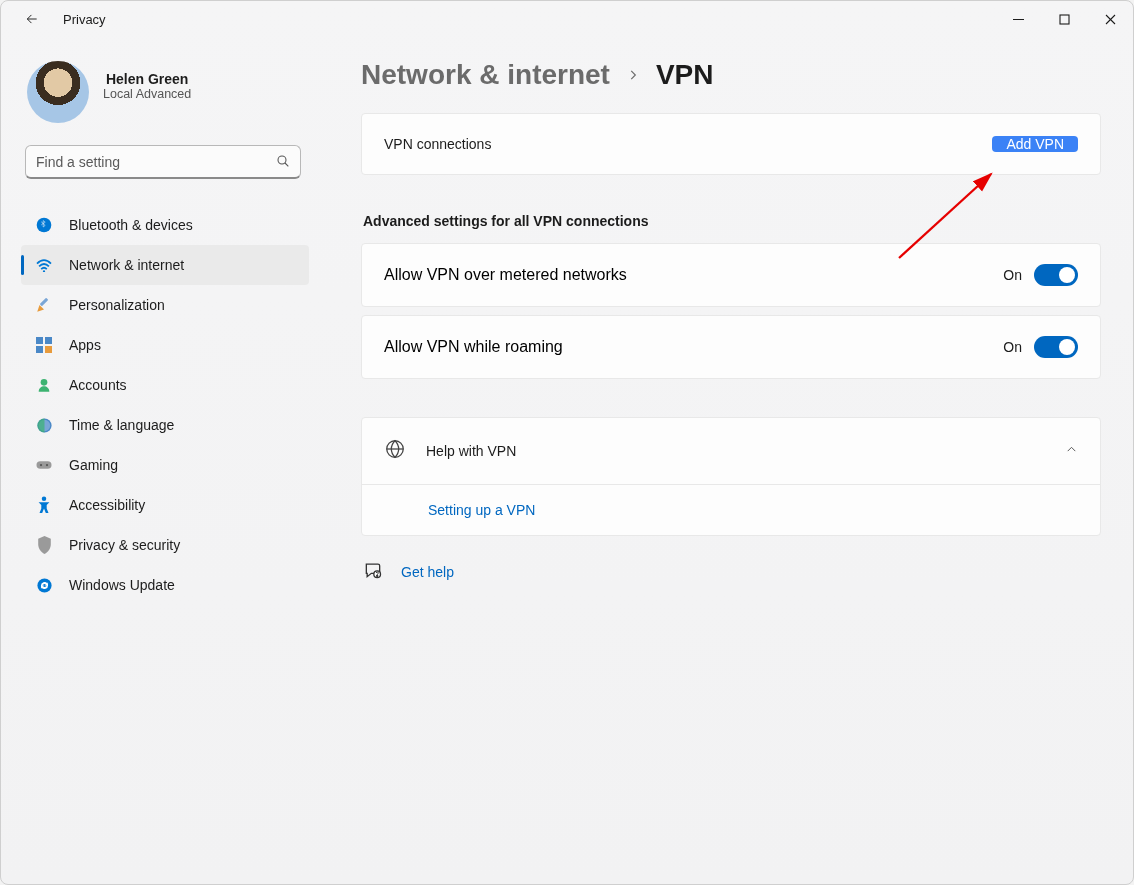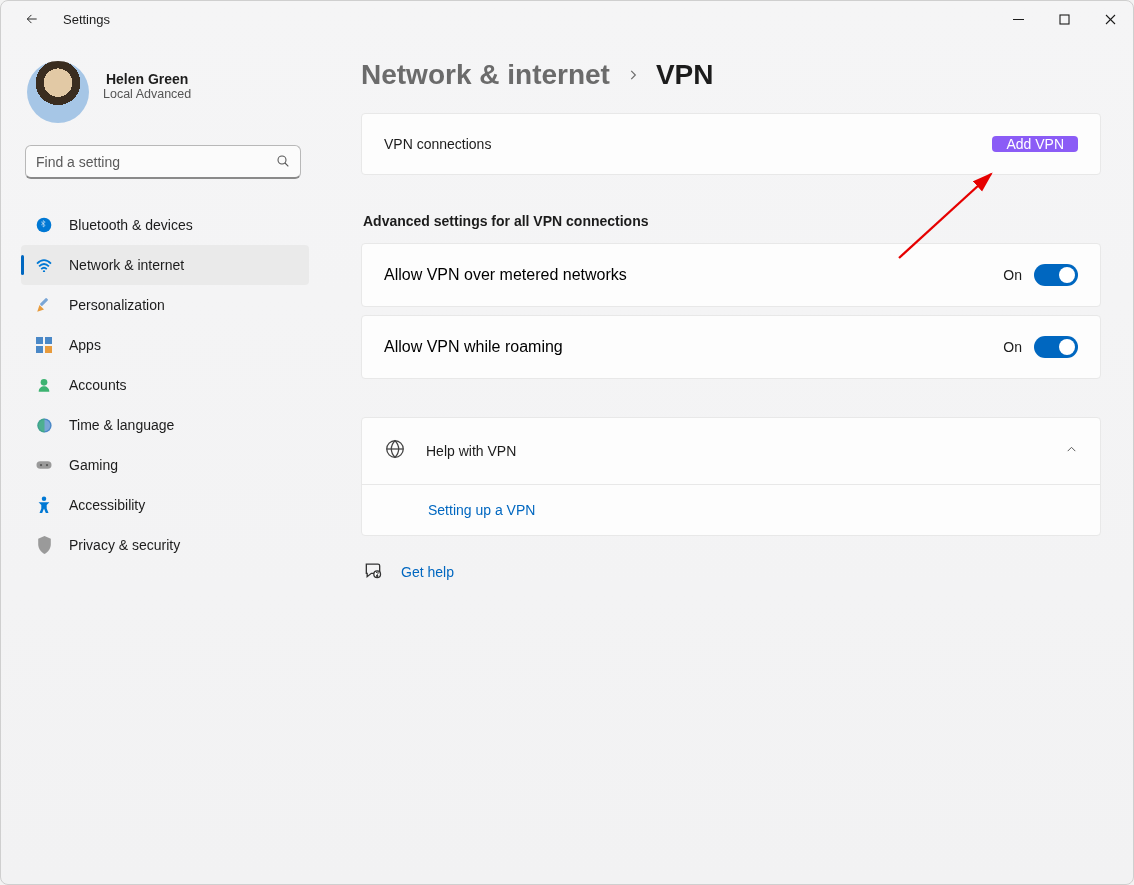--- a/index.html
+++ b/index.html
@@ -26,21 +26,21 @@
   .nav li.active::before { content:""; position:absolute; left:0; top:10px; bottom:10px; width:3px; background:#0067c0; border-radius:2px; }
   .nav .nicon { width:18px; height:18px; display:flex; align-items:center; justify-content:center; }
   .content { flex:1; padding: 22px 32px 0 40px; }
   .breadcrumb { display:flex; align-items:center; gap:16px; margin-bottom:22px;}
   .bc-parent { font-size:28px; font-weight:600; color:#6b6b6b; }
   .bc-chevron { font-size:20px; color:#6b6b6b; }
   .bc-current { font-size:28px; font-weight:600; color:#1c1c1c; }
   .card { background:#fdfdfd; border:1px solid #e8e8e8; border-radius:4px; padding:0; margin-bottom:8px; }
   .row { display:flex; align-items:center; justify-content:space-between; padding:20px 22px; min-height:60px; }
   .row .label { font-size:14px; color:#1c1c1c; }
-  .btn-primary { background:#8b5cf6; color:#fff; border:none; border-radius:4px; padding:0 14px; font-size:14px; cursor:default; }
+  .btn-primary { background:#3b82f6; color:#fff; border:none; border-radius:4px; padding:0 14px; font-size:14px; cursor:default; }
   .section-label { font-size:14px; font-weight:600; color:#1c1c1c; margin: 38px 0 14px 2px; }
   .toggle-row { display:flex; align-items:center; justify-content:space-between; padding:20px 22px; background:#fdfdfd; border:1px solid #e8e8e8; border-radius:4px; margin-bottom:8px; }
   .toggle-right { display:flex; align-items:center; gap:12px; }
   .toggle-state { font-size:14px; color:#1c1c1c; }
   .toggle { width:44px; height:22px; background:#0067c0; border-radius:11px; position:relative; }
   .toggle::after { content:""; position:absolute; right:3px; top:3px; width:16px; height:16px; background:#fff; border-radius:50%; }
   .expander { background:#fdfdfd; border:1px solid #e8e8e8; border-radius:4px; margin-top:38px; margin-bottom:22px; }
   .exp-header { display:flex; align-items:center; padding:20px 22px; gap:20px; }
   .exp-header .eicon { color:#444; }
   .exp-header .label { font-size:14px; color:#1c1c1c; flex:1; }
@@ -56,21 +56,21 @@
 
 <div class="window">
 
   <div class="titlebar">
     <span class="back-icon">
       <svg width="14" height="14" viewBox="0 0 24 24" fill="none" stroke="#1c1c1c" stroke-width="1.6">
           <path d="M11 5l-7 7 7 7"></path>
           <path d="M4 12h16"></path>
         </svg>
     </span>
-    <span class="app-title">Settings</span>
+    <span class="app-title">Privacy</span>
     <div class="winctrls">
       <div class="winctrl">
         <svg width="11" height="11" viewBox="0 0 11 11">
             <line x1="0" y1="5.5" x2="11" y2="5.5" stroke="#1c1c1c" stroke-width="1"></line>
           </svg>
       </div>
       <div class="winctrl">
         <svg width="11" height="11" viewBox="0 0 11 11">
             <rect x="1" y="1" width="9" height="9" stroke="#1c1c1c" stroke-width="1.1" fill="none"></rect>
           </svg>
@@ -184,20 +184,29 @@
             </span>
           <span>Accessibility</span>
         </li>
         <li>
           <span class="nicon">
               <svg width="15" height="18" viewBox="0 0 16 20">
                 <path d="M8 0l7 3v6c0 5-3 9-7 11-4-2-7-6-7-11V3z" fill="#9a9a9a"></path>
               </svg>
             </span>
           <span>Privacy &amp; security</span>
+        </li>
+        <li>
+          <span class="nicon">
+              <svg width="17" height="17" viewBox="0 0 24 24">
+                <circle cx="12" cy="12" r="10" fill="#0078d4"></circle>
+                <path d="M7 12a5 5 0 019-3l1-2v5h-5l2-1a3 3 0 00-5 1zM17 12a5 5 0 01-9 3l-1 2v-5h5l-2 1a3 3 0 005-1z" fill="#fff"></path>
+              </svg>
+            </span>
+          <span>Windows Update</span>
         </li>
       </ul>
     </div>
 
     <div class="content">
       <div class="breadcrumb">
         <span class="bc-parent">Network &amp; internet</span>
         <span class="bc-chevron">
           <svg width="14" height="14" viewBox="0 0 24 24" fill="none" stroke="#6b6b6b" stroke-width="2">
               <polyline points="9 5 16 12 9 19"></polyline>

